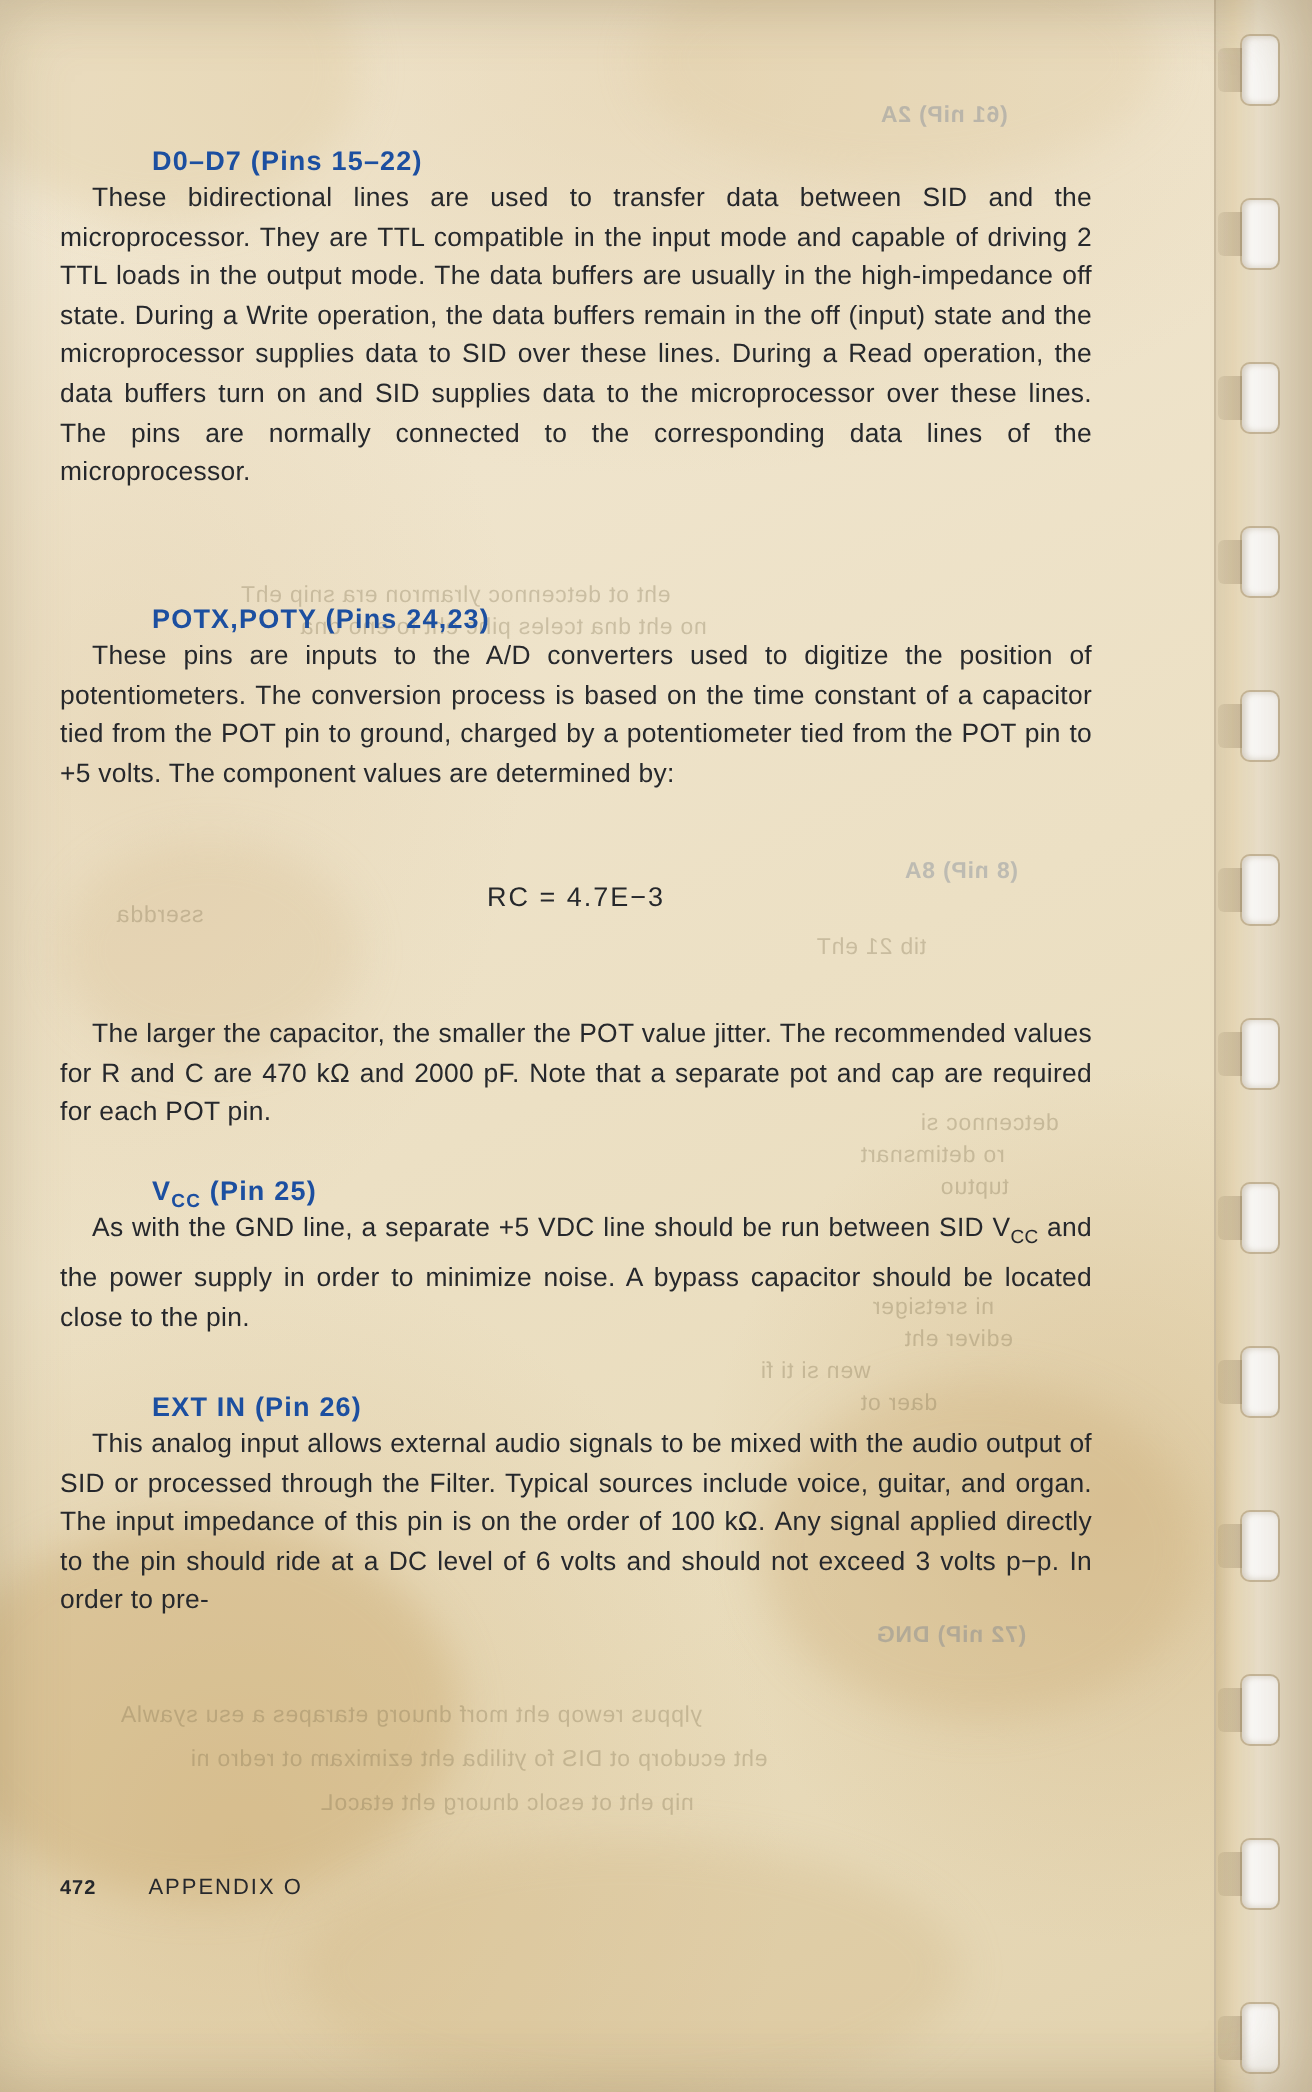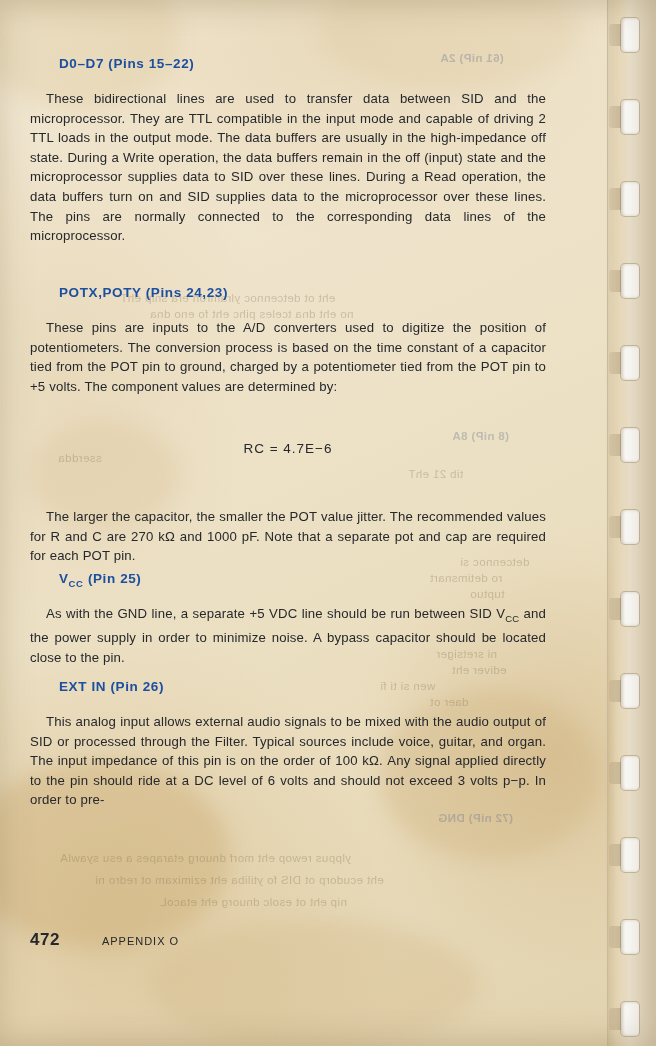--- a/index.html
+++ b/index.html
@@ -83,21 +83,21 @@
     position: absolute;
     left: 0;
     top: 0;
     width: 600px;
     height: 1046px;
     padding: 0;
   }
 
   h2.head {
     position: absolute;
-    margin: 0;
+    margin: 17px;
     font-size: 13.5px;
     font-weight: bold;
     color: #1c4fa0;
     letter-spacing: 0.6px;
     font-family: "Liberation Sans", sans-serif;
     padding-left: 29px;
   }
   h2.head .sub {
     font-size: 9.5px;
     vertical-align: sub;
@@ -130,22 +130,22 @@
     position: absolute;
     left: 30px;
     bottom: 96px;
     font-size: 12.5px;
     color: #26282c;
     letter-spacing: 0.5px;
     font-family: "Liberation Sans", sans-serif;
   }
   .footer .pg {
     font-weight: bold;
-    font-size: 17px;
-    margin-right: 42px;
+    font-size: 10px;
+    margin-right: 26px;
   }
   .footer .ap {
     font-size: 11px;
     letter-spacing: 1px;
   }
 
   .edge-shadow {
     position: absolute;
     inset: 0;
     pointer-events: none;
@@ -185,23 +185,23 @@
     </div>
 
   <div class="content">
 
     <h2 class="head" style="left:30px; top:56px;">D0–D7 (Pins 15–22)</h2>
     <p class="para indent" style="left:30px; top:89px;">These bidirectional lines are used to transfer data between SID and the microprocessor. They are TTL compatible in the input mode and capable of driving 2 TTL loads in the output mode. The data buffers are usually in the high-impedance off state. During a Write operation, the data buffers remain in the off (input) state and the microprocessor supplies data to SID over these lines. During a Read operation, the data buffers turn on and SID supplies data to the microprocessor over these lines. The pins are normally connected to the corresponding data lines of the microprocessor.</p>
 
     <h2 class="head" style="left:30px; top:285px;">POTX,POTY (Pins 24,23)</h2>
     <p class="para indent" style="left:30px; top:318px;">These pins are inputs to the A/D converters used to digitize the position of potentiometers. The conversion process is based on the time constant of a capacitor tied from the POT pin to ground, charged by a potentiometer tied from the POT pin to +5 volts. The component values are determined by:</p>
 
-    <div class="formula" style="left:30px; top:441px;">RC = 4.7E−6</div>
-
-    <p class="para indent" style="left:30px; top:507px;">The larger the capacitor, the smaller the POT value jitter. The recommended values for R and C are 270 kΩ and 1000 pF. Note that a separate pot and cap are required for each POT pin.</p>
+    <div class="formula" style="left:30px; top:441px;">RC = 4.7E−3</div>
+
+    <p class="para indent" style="left:30px; top:507px;">The larger the capacitor, the smaller the POT value jitter. The recommended values for R and C are 470 kΩ and 2000 pF. Note that a separate pot and cap are required for each POT pin.</p>
 
     <h2 class="head" style="left:30px; top:571px;">
       <span>V</span><span class="sub">CC</span><span> (Pin 25)</span>
     </h2>
     <p class="para indent" style="left:30px; top:604px;">
       <span>As with the GND line, a separate +5 VDC line should be run between SID V</span><span style="font-size:9.5px; vertical-align:sub;">CC</span><span> and the power supply in order to minimize noise. A bypass capacitor should be located close to the pin.</span>
     </p>
 
     <h2 class="head" style="left:30px; top:679px;">EXT IN (Pin 26)</h2>
     <p class="para indent" style="left:30px; top:712px;">This analog input allows external audio signals to be mixed with the audio output of SID or processed through the Filter. Typical sources include voice, guitar, and organ. The input impedance of this pin is on the order of 100 kΩ. Any signal applied directly to the pin should ride at a DC level of 6 volts and should not exceed 3 volts p−p. In order to pre-</p>

